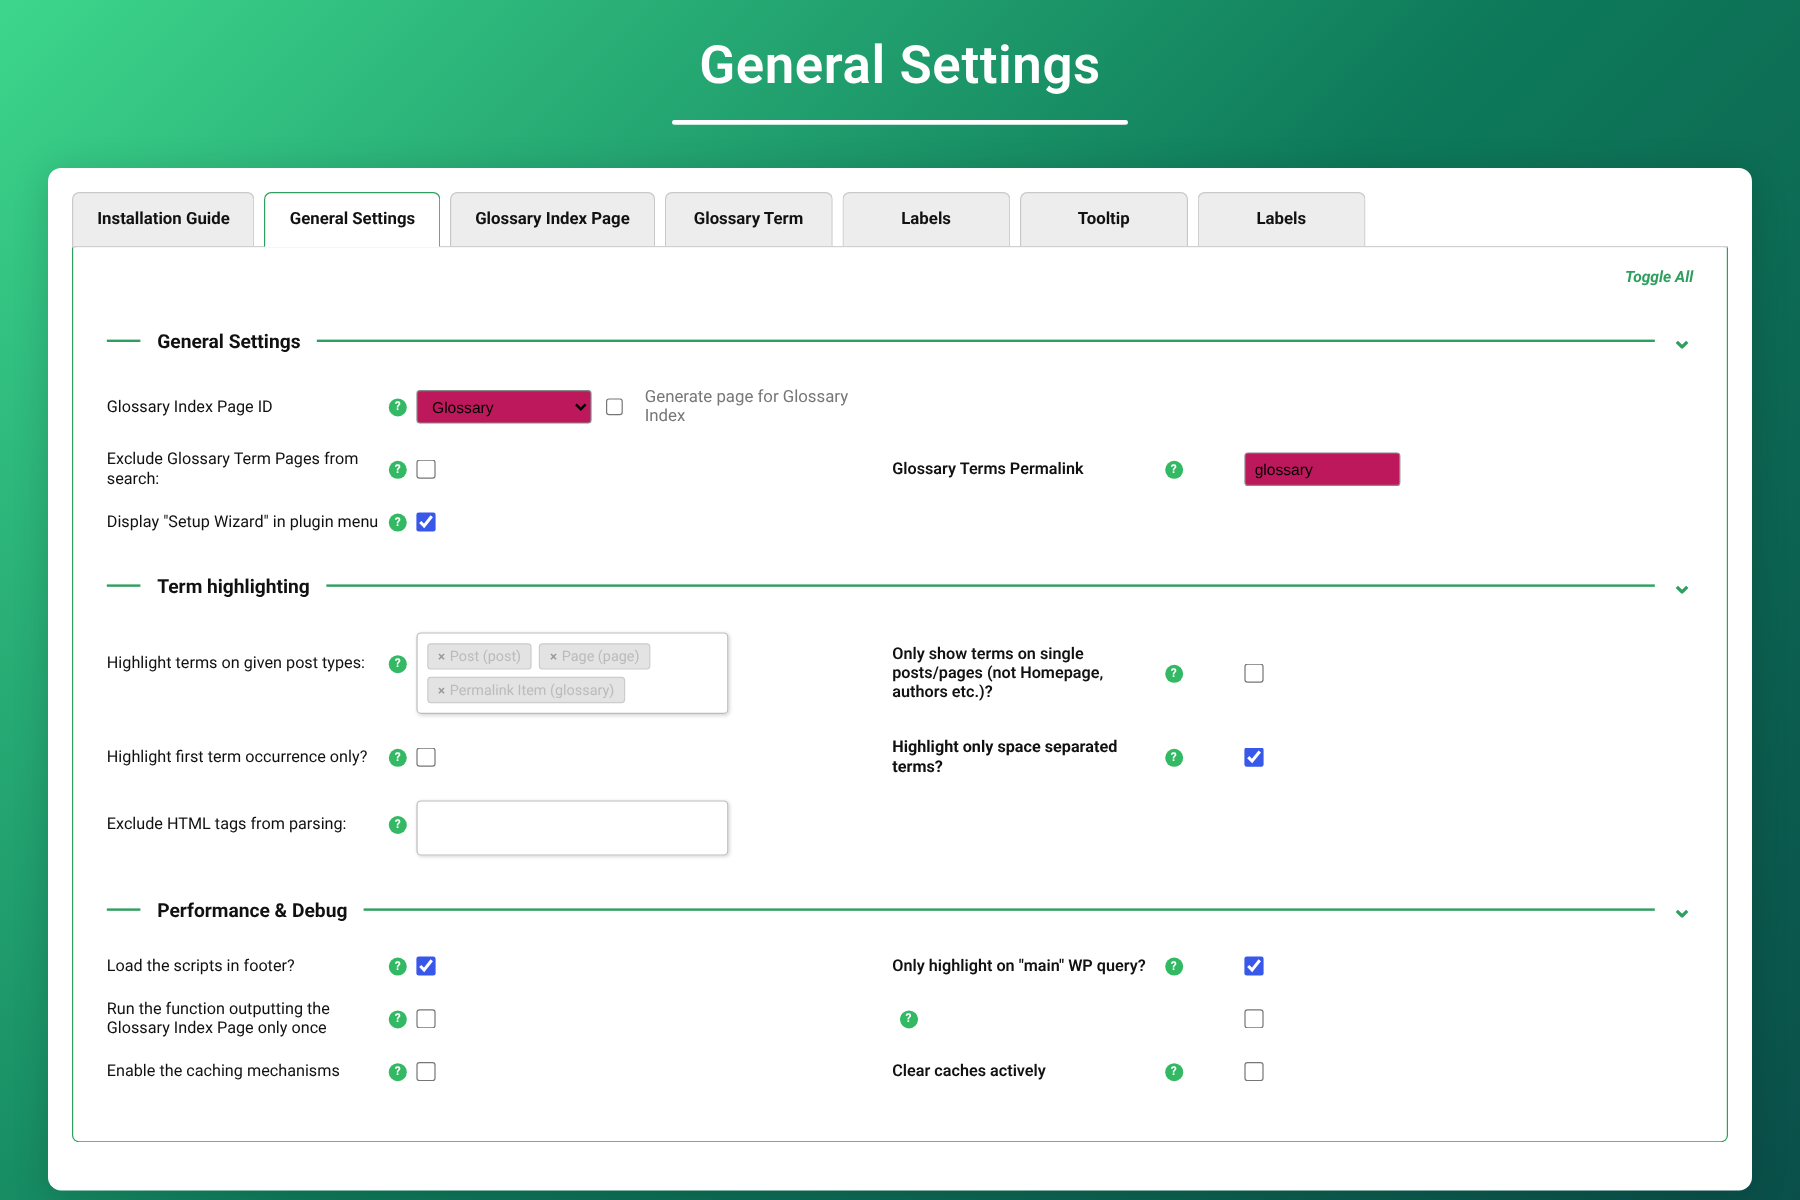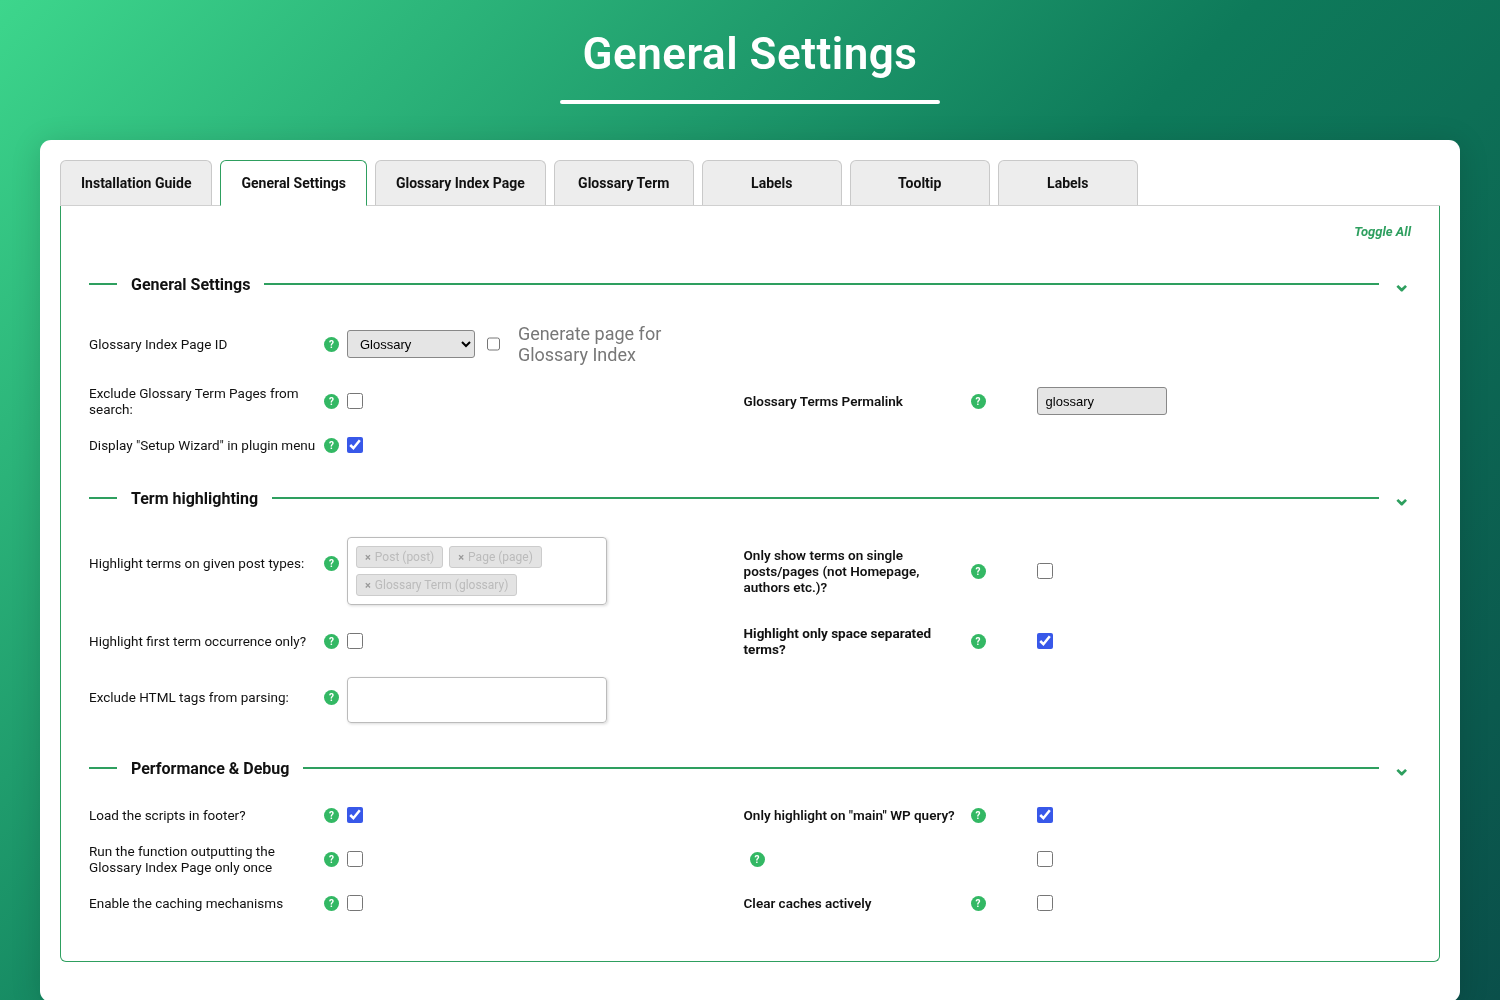--- a/index.html
+++ b/index.html
@@ -147,32 +147,32 @@
   flex: 1;
   display: flex;
   align-items: center;
   gap: 12px;
 }
 select, input[type="text"] {
   font-size: 13px;
   padding: 4px 8px;
   border: 1px solid #888;
   border-radius: 3px;
-  background: #e5e5e5;
+  background: #be185d;
   height: 28px;
 }
 select { width: 160px; }
 input[type="text"] { width: 130px; }
 input[type="checkbox"] {
   width: 16px;
   height: 16px;
   accent-color: #3858e9;
 }
 .inline-label {
-  font-size: 18px;
+  font-size: 14px;
   color: #777;
   margin-left: 6px;
 }
 .tagbox {
   border: 1px solid #bbb;
   border-radius: 4px;
   padding: 8px;
   width: 260px;
   min-height: 60px;
   display: flex;
@@ -312,21 +312,21 @@
             <span class="tag">
                 <span class="x">×</span>
                 <span>Post (post)</span>
               </span>
             <span class="tag">
                 <span class="x">×</span>
                 <span>Page (page)</span>
               </span>
             <span class="tag">
                 <span class="x">×</span>
-                <span>Glossary Term (glossary)</span>
+                <span>Permalink Item (glossary)</span>
               </span>
           </div>
         </div>
       </div>
       <div class="col-right">
         <div class="label-cell-right">
           <span class="label-text" style="font-weight:600">Only show terms on single posts/pages (not Homepage, authors etc.)?</span>
           <span class="help-icon">?</span>
         </div>
         <div class="control-cell-right">

